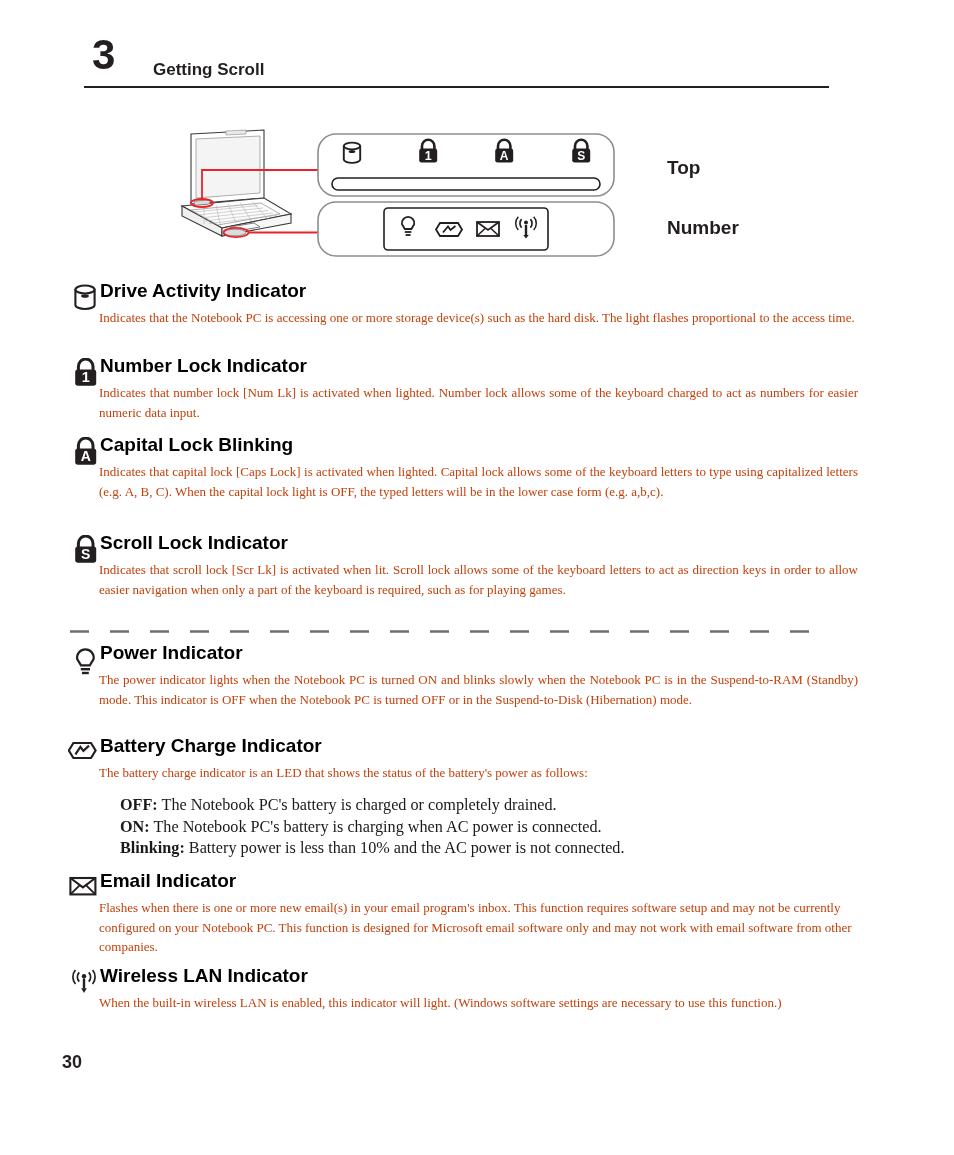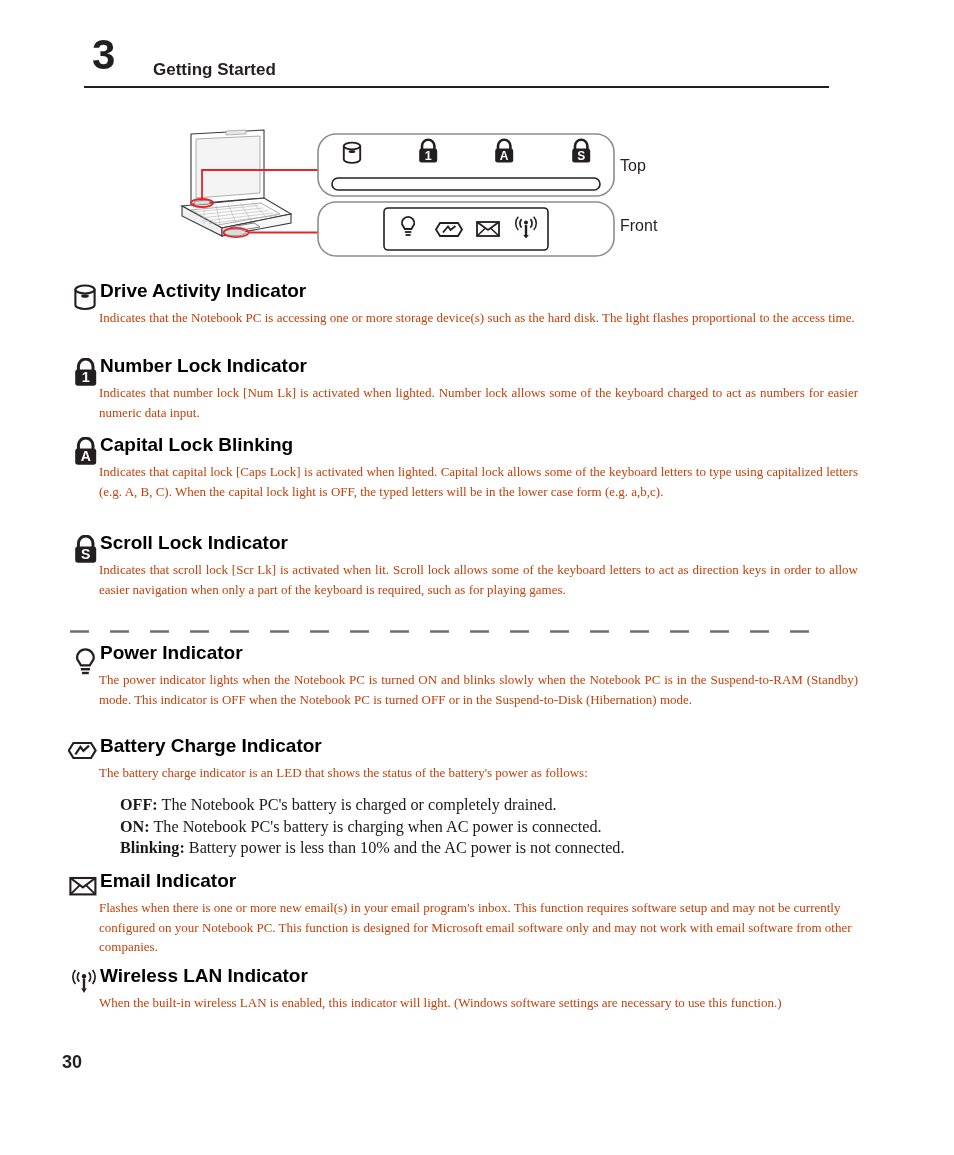--- a/index.html
+++ b/index.html
@@ -75,23 +75,24 @@
     position: absolute;
     left: 160px;
     top: 128px;
     width: 560px;
     height: 134px;
   }
   .diagram svg { display: block; }
   .diagram-label {
     position: absolute;
     font-family: "Liberation Sans", sans-serif;
-    font-weight: normal;
-    font-size: 16px;
+    font-weight: bold;
+    font-size: 19px;
     color: #231f20;
+    margin-left: 47px;
   }
   .label-top   { left: 460px; top: 29px; }
   .label-front { left: 460px; top: 89px; }
 
   
   .block {
     position: absolute;
     left: 70px;
     width: 790px;
   }
@@ -163,21 +164,21 @@
     color: #231f20;
   }
 </style>
 </head>
 <body>
 
 <div class="page">
 
   <div class="chapter-head">
     <div class="chapter-num">3</div>
-    <div class="chapter-title">Getting Started</div>
+    <div class="chapter-title">Getting Scroll</div>
   </div>
   <div class="header-rule"></div>
 
 
   <div class="diagram">
     <svg width="560" height="134" viewBox="0 0 560 134" xmlns="http://www.w3.org/2000/svg">
 
       <g stroke="#3a3a3a" fill="none" stroke-width="1.1">
 
         <path d="M31 6 L104 2 L104 70 L31 76 Z" fill="#ffffff"></path>
@@ -285,21 +286,21 @@
         <path d="M7.2 19 L12.8 19 L10 22.5 Z" fill="#231f20"></path>
         <circle cx="10" cy="6.5" r="2" fill="#231f20"></circle>
         <path d="M5.6 3.2 A6.2 6.2 0 0 0 5.6 11.6" fill="none" stroke="#231f20" stroke-width="1.7"></path>
         <path d="M14.4 3.2 A6.2 6.2 0 0 1 14.4 11.6" fill="none" stroke="#231f20" stroke-width="1.7"></path>
         <path d="M2.3 0.8 A9.8 9.8 0 0 0 2.3 14" fill="none" stroke="#231f20" stroke-width="1.5"></path>
         <path d="M17.7 0.8 A9.8 9.8 0 0 1 17.7 14" fill="none" stroke="#231f20" stroke-width="1.5"></path>
       </g>
     </svg>
 
     <div class="diagram-label label-top">Top</div>
-    <div class="diagram-label label-front">Front</div>
+    <div class="diagram-label label-front">Number</div>
   </div>
 
   <div class="block" style="top:283px;">
     <div class="block-icon">
       <svg width="26" height="30" viewBox="0 0 26 30" xmlns="http://www.w3.org/2000/svg">
         <ellipse cx="12" cy="6.5" rx="9.6" ry="4" fill="none" stroke="#231f20" stroke-width="2.1"></ellipse>
         <path d="M2.4 6.5 L2.4 22 A9.6 4 0 0 0 21.6 22 L21.6 6.5" fill="none" stroke="#231f20" stroke-width="2.1"></path>
         <ellipse cx="12" cy="13" rx="3.9" ry="1.8" fill="#231f20"></ellipse>
       </svg>
     </div>

